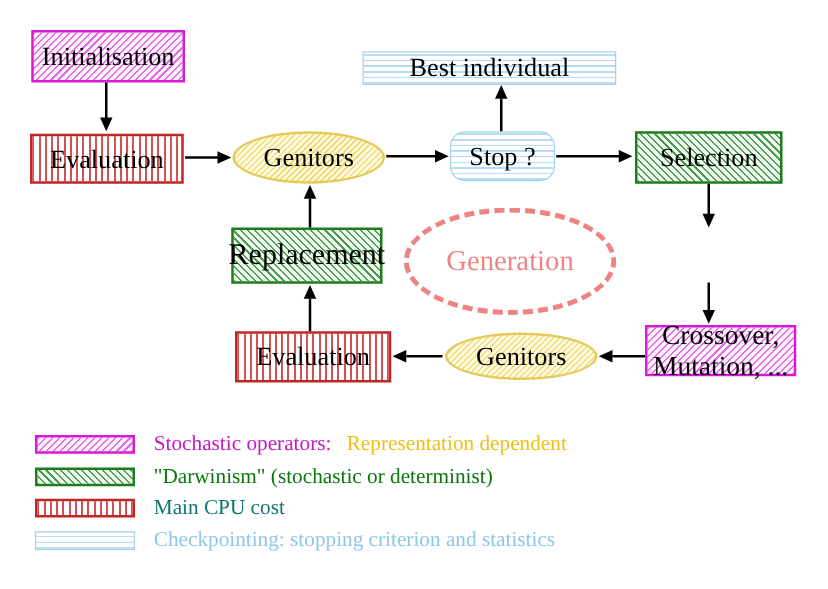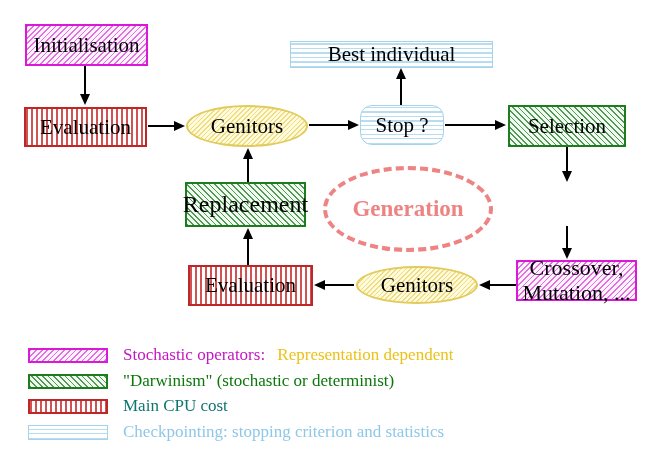--- a/index.html
+++ b/index.html
@@ -28,21 +28,21 @@
   .rect-cyan {
     border:1px solid #a5d3ea;
     background:repeating-linear-gradient(0deg,#b9ddf0 0 1.2px,#ffffff 1.2px 4.5px);
   }
   .ellipse-yellow {
     border:2px solid #e2cb5c; border-radius:50%;
     background:repeating-linear-gradient(135deg,#eedd85 0 1.2px,#fffbdc 1.2px 3.4px);
   }
   .ellipse-generation {
     border:4px dashed #ee8383; border-radius:50%;
-    color:#ee8383; font-size:23px; background:transparent;font-weight:bold;
+    color:#ee8383; font-size:23px; background:transparent;
   }
   .rounded { border-radius:12px; }
   
   .aline { position:absolute; background:#000000; }
   .ahead { position:absolute; width:0; height:0; }
   .ahead.right { border-top:5px solid transparent; border-bottom:5px solid transparent; border-left:11px solid #000; }
   .ahead.left  { border-top:5px solid transparent; border-bottom:5px solid transparent; border-right:11px solid #000; }
   .ahead.up    { border-left:5px solid transparent; border-right:5px solid transparent; border-bottom:11px solid #000; }
   .ahead.down  { border-left:5px solid transparent; border-right:5px solid transparent; border-top:11px solid #000; }
   

